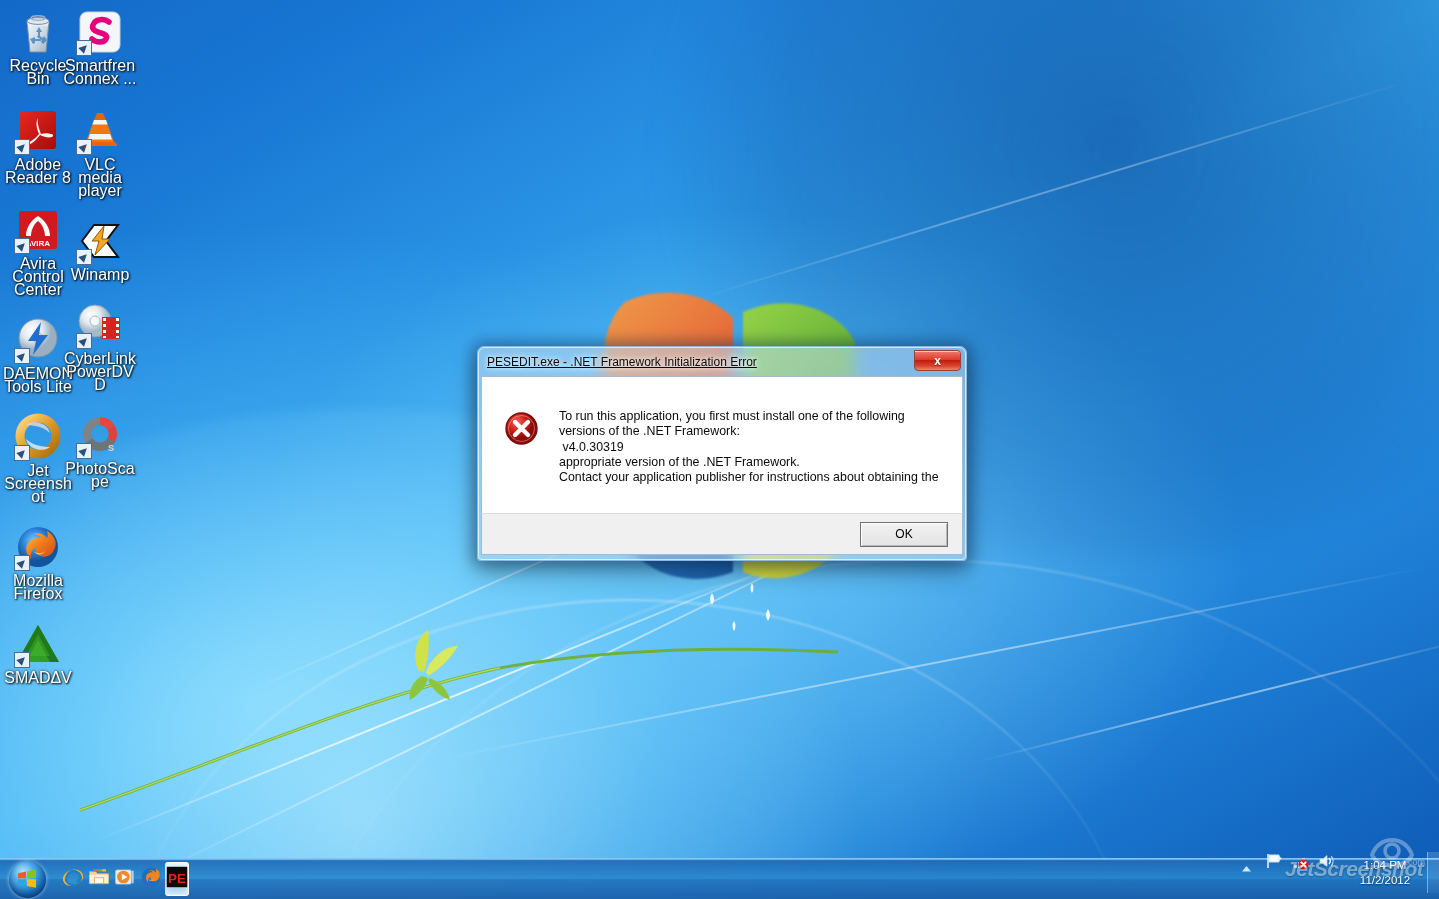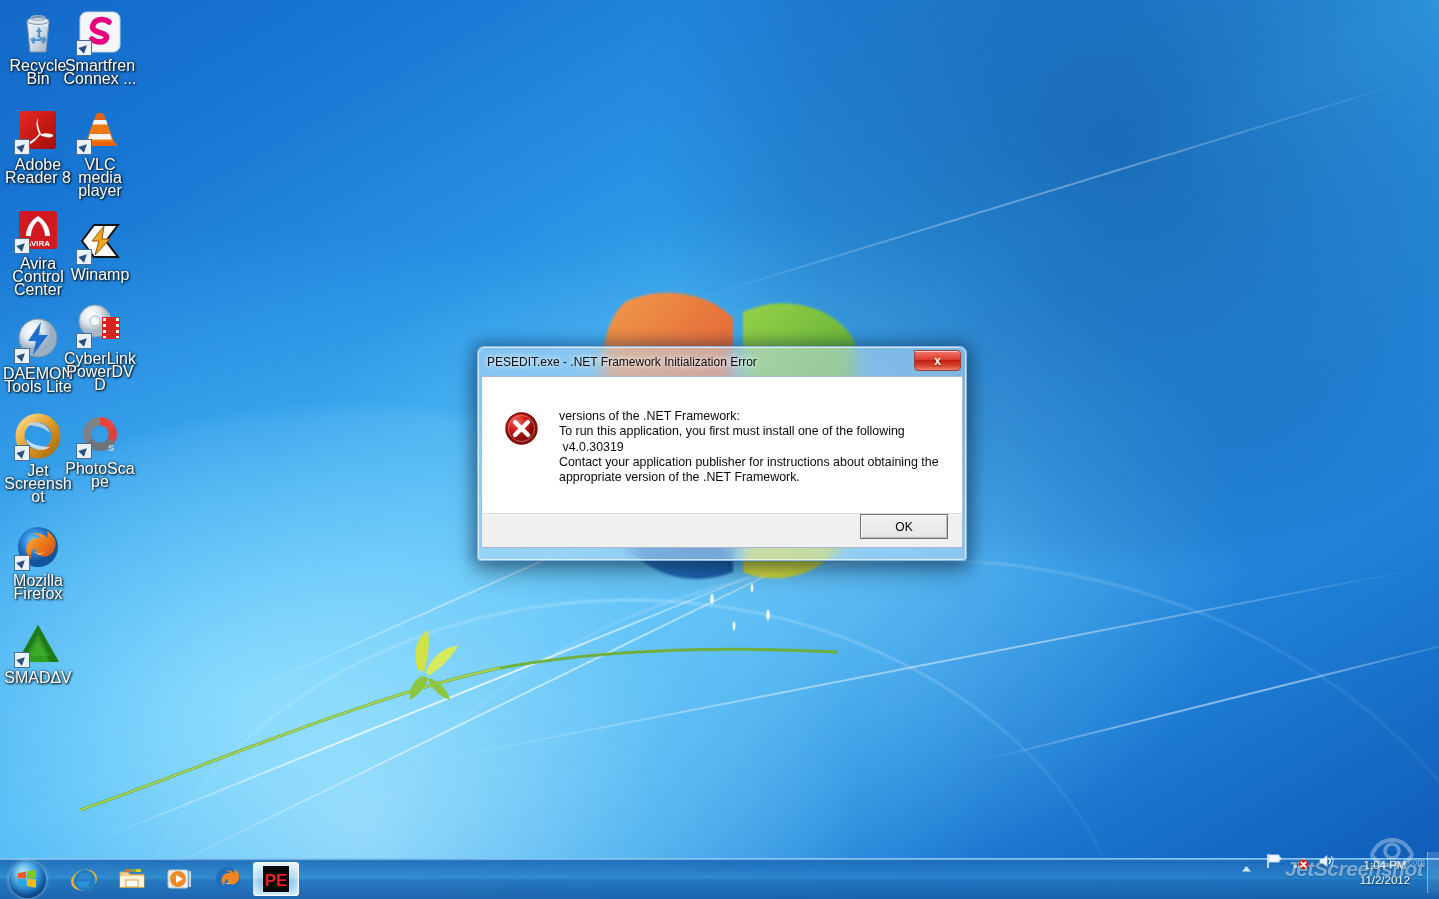--- a/index.html
+++ b/index.html
@@ -155,20 +155,21 @@
     height: 26px;
     display: flex; align-items: flex-start;
     padding: 4px 2px 0 6px;
   }
   .title-text {
     font-size: 12px;
     color: #0b0b0b;
     line-height: 16px;
     text-shadow: 0 0 4px rgba(255,255,255,0.9), 0 0 7px rgba(255,255,255,0.8);
     white-space: nowrap;
+    text-decoration: underline;
   }
   .close-btn {
     position: absolute;
     right: 2px; top: 0px;
     width: 47px; height: 21px;
     border-radius: 0 4px 4px 4px;
     background: linear-gradient(180deg, #f07a70 0%, #dc3c2c 45%, #c01f10 50%, #d9432f 78%, #ec8274 100%);
     border: 1px solid #9a4135;
     box-shadow: inset 0 1px 0 rgba(255,255,255,0.6);
     display: flex; align-items: center; justify-content: center;
@@ -189,25 +190,25 @@
   }
   .err-icon { width: 35px; height: 35px; flex: 0 0 35px; margin-top: 12px; }
   .err-text {
     margin-left: 20px;
     font-size: 12.4px;
     color: #0a0a0a;
     line-height: 15.3px;
     padding-top: 10px;
   }
   .dlg-footer {
-    height: 35px;
+    height: 42px;
     background: #f0f0f0;
     border: 1px solid #a7b9cc;
     border-top: 1px solid #dcdcdc;
-    display: flex; justify-content: flex-end;
+    display: flex; align-items: center; justify-content: flex-end;
     padding-right: 14px;
   }
   .ok-btn {
     width: 88px; height: 25px;
     background: linear-gradient(180deg, #f2f2f2 0%, #e4e4e4 100%);
     border: 1px solid #707070;
     box-shadow: inset 1px 1px 0 #ffffff, inset -1px -1px 0 #b9b9b9;
     font-size: 12px; color: #000;
     font-family: "Liberation Sans", sans-serif;
     cursor: pointer;
@@ -236,22 +237,22 @@
     cursor: pointer;
   }
   .orb {
     width: 37px; height: 37px; border-radius: 50%;
     background: radial-gradient(circle at 38% 30%, #b9e6ff 0%, #4aa9e8 32%, #1a6fc0 62%, #0b4e95 86%, #063566 100%);
     box-shadow: 0 0 4px rgba(255,255,255,0.55), inset 0 -3px 6px rgba(0,0,0,0.35);
     display:flex; align-items:center; justify-content:center;
   }
   .tb-items { display: flex; align-items: center; margin-left: 8px; gap: 2px; }
   .tb-btn {
-    width: 46px; height: 34px;
-    display:flex; align-items:center; justify-content:center;
+    width: 24px; height: 34px;
+    display:flex; align-items:flex-start; justify-content:center;
     border-radius: 3px;
     border: 1px solid transparent;
     cursor: pointer;
   }
   .tb-btn.active {
     background: linear-gradient(180deg, rgba(235,248,255,0.95) 0%, rgba(196,230,250,0.85) 48%, rgba(168,214,244,0.85) 52%, rgba(210,238,253,0.9) 100%);
     border: 1px solid rgba(255,255,255,0.85);
     box-shadow: inset 0 0 6px rgba(255,255,255,0.8);
   }
   .tb-btn.sep { border-left: 1px solid rgba(255,255,255,0.25); }
@@ -616,25 +617,25 @@
                 <stop offset="55%" stop-color="#d2221a"></stop>
                 <stop offset="100%" stop-color="#8e0c07"></stop>
           </radialGradient>
             </defs>
           <circle cx="17.5" cy="17.5" r="15.5" fill="url(#errg)" stroke="#7d0b06" stroke-width="1.4"></circle>
           <circle cx="17.5" cy="17.5" r="13" fill="none" stroke="rgba(255,255,255,0.35)" stroke-width="1"></circle>
           <path d="M11 11 L24 24 M24 11 L11 24" stroke="#fff" stroke-width="4.4" stroke-linecap="round"></path>
         </svg>
       </div>
       <div class="err-text">
+        <div>To run this application, you first must install one of the following</div>
         <div>versions of the .NET Framework:</div>
-        <div>To run this application, you first must install one of the following</div>
         <div style="white-space:pre"> v4.0.30319</div>
+        <div>appropriate version of the .NET Framework.</div>
         <div>Contact your application publisher for instructions about obtaining the</div>
-        <div>appropriate version of the .NET Framework.</div>
       </div>
     </div>
 
     <div class="dlg-footer">
       <div class="ok-btn">OK</div>
     </div>
   </div>
 
   <div id="taskbar">
 

